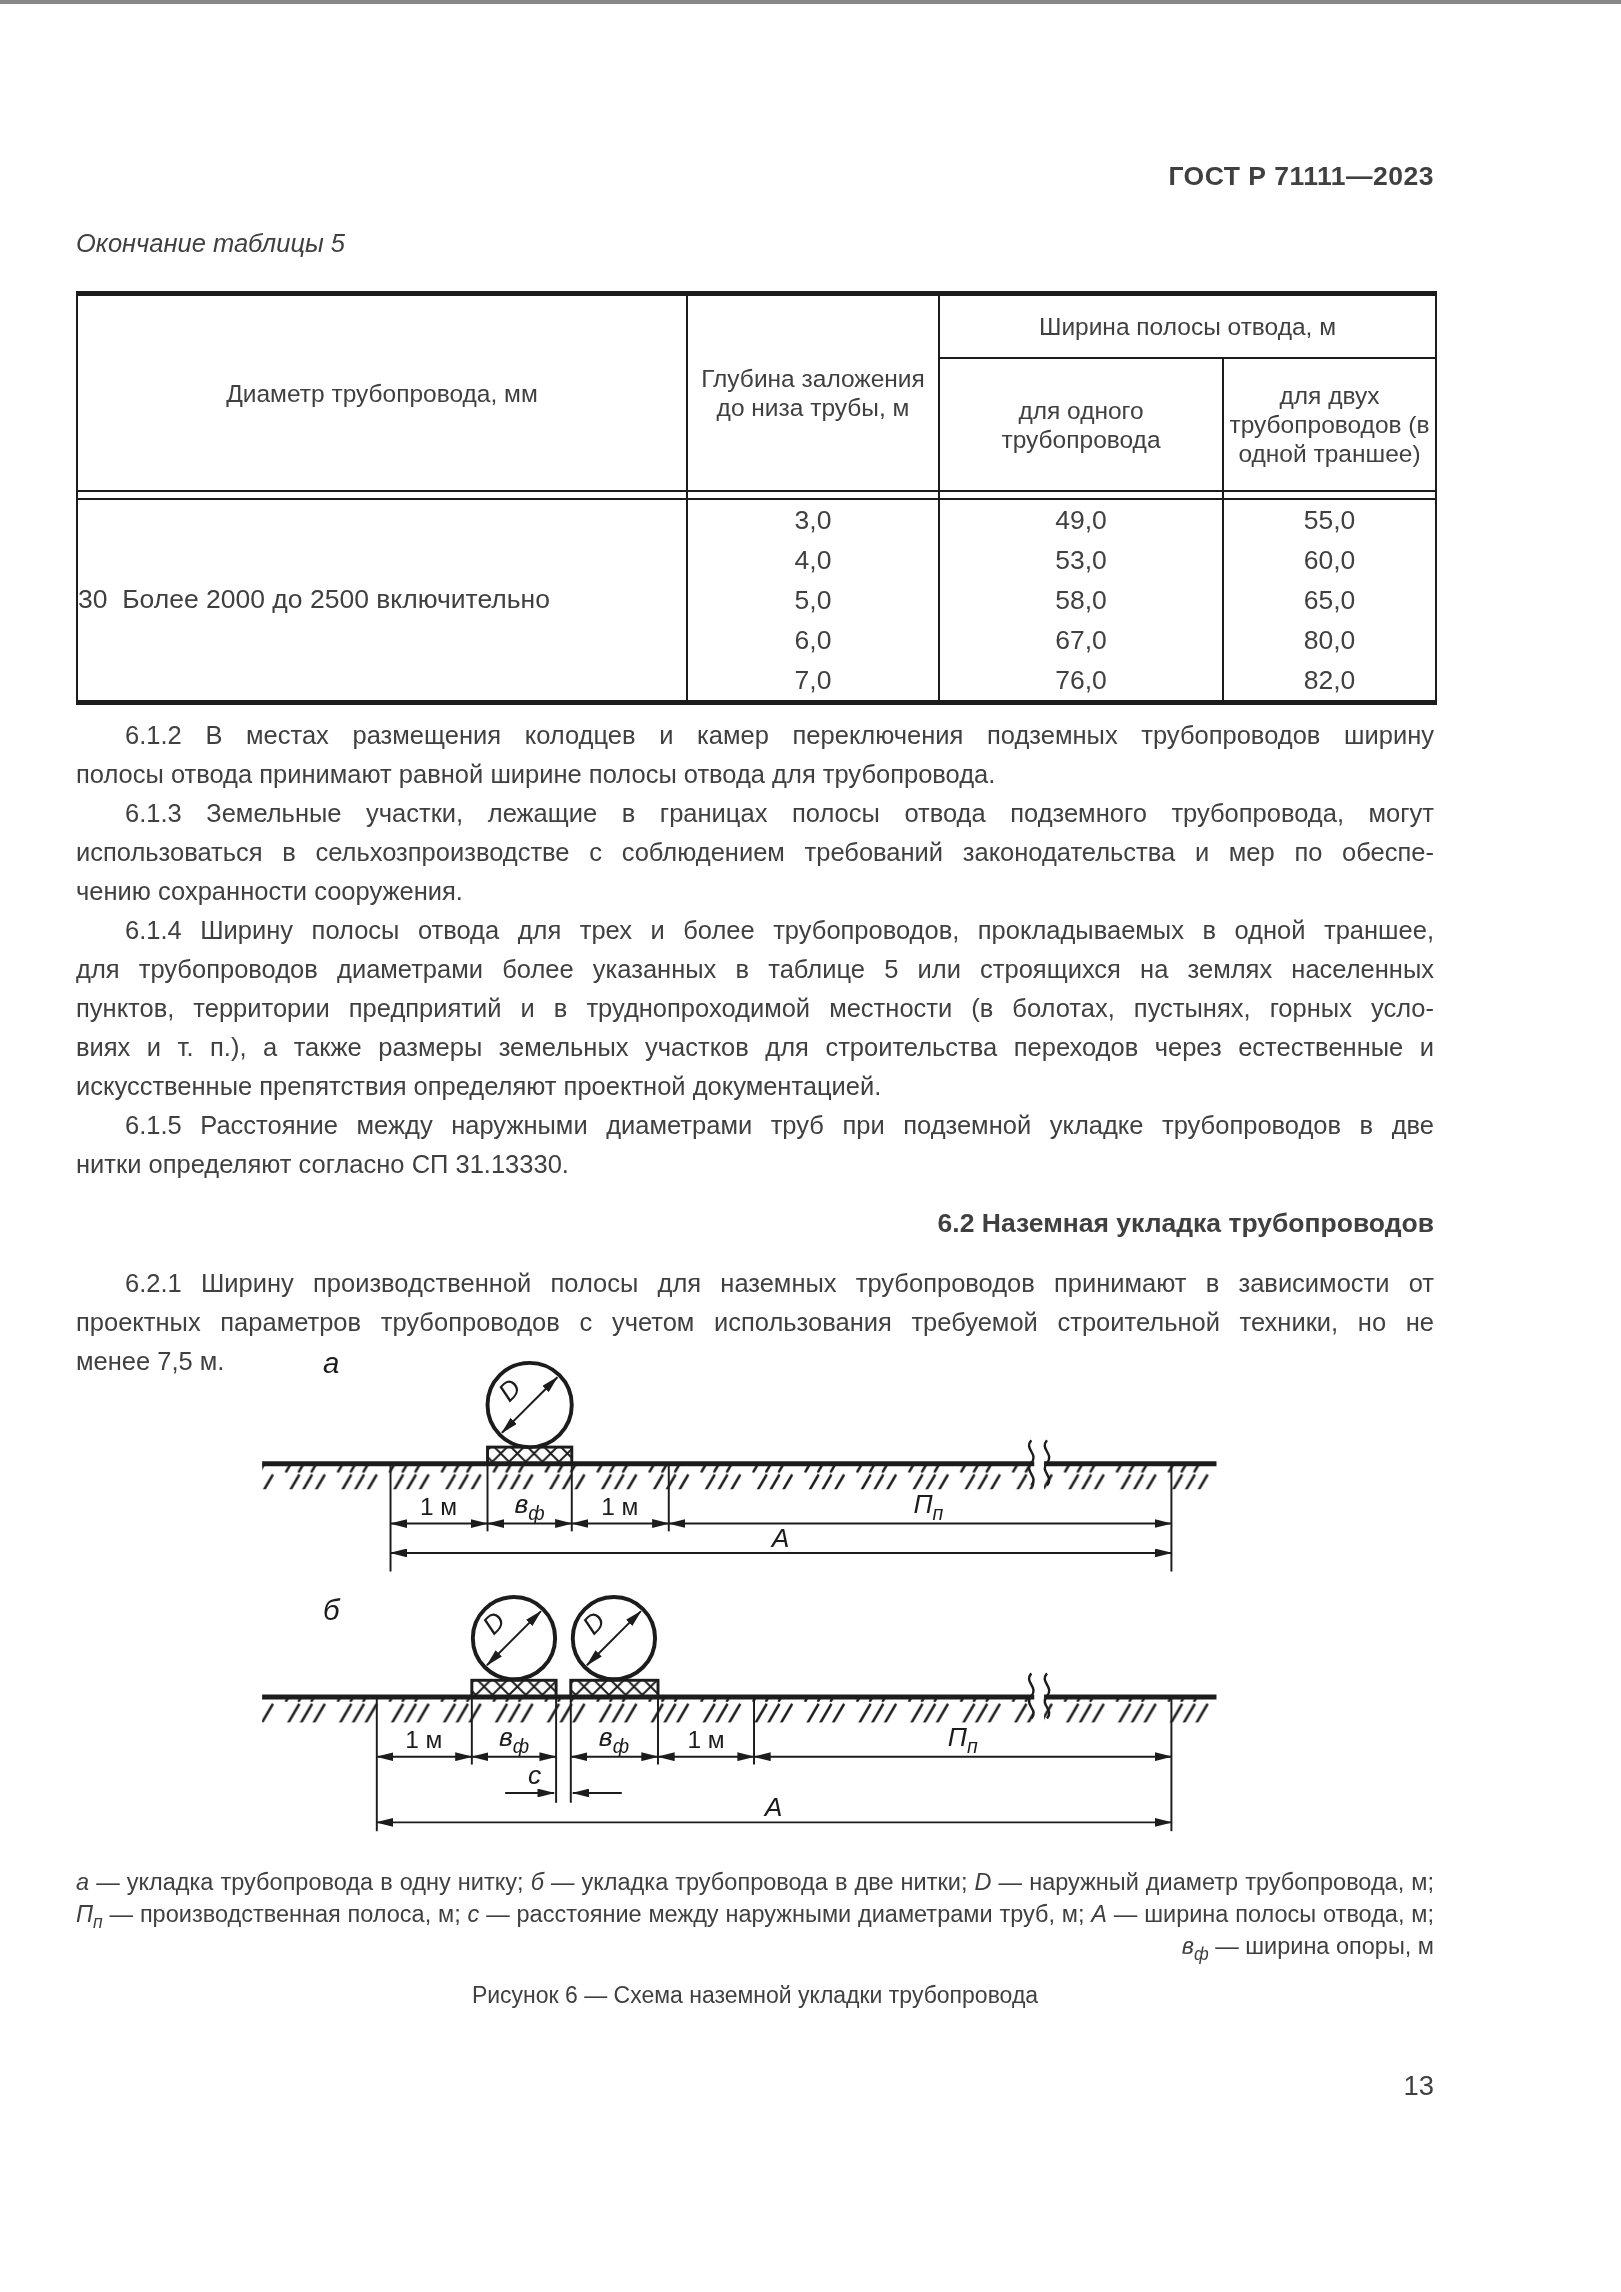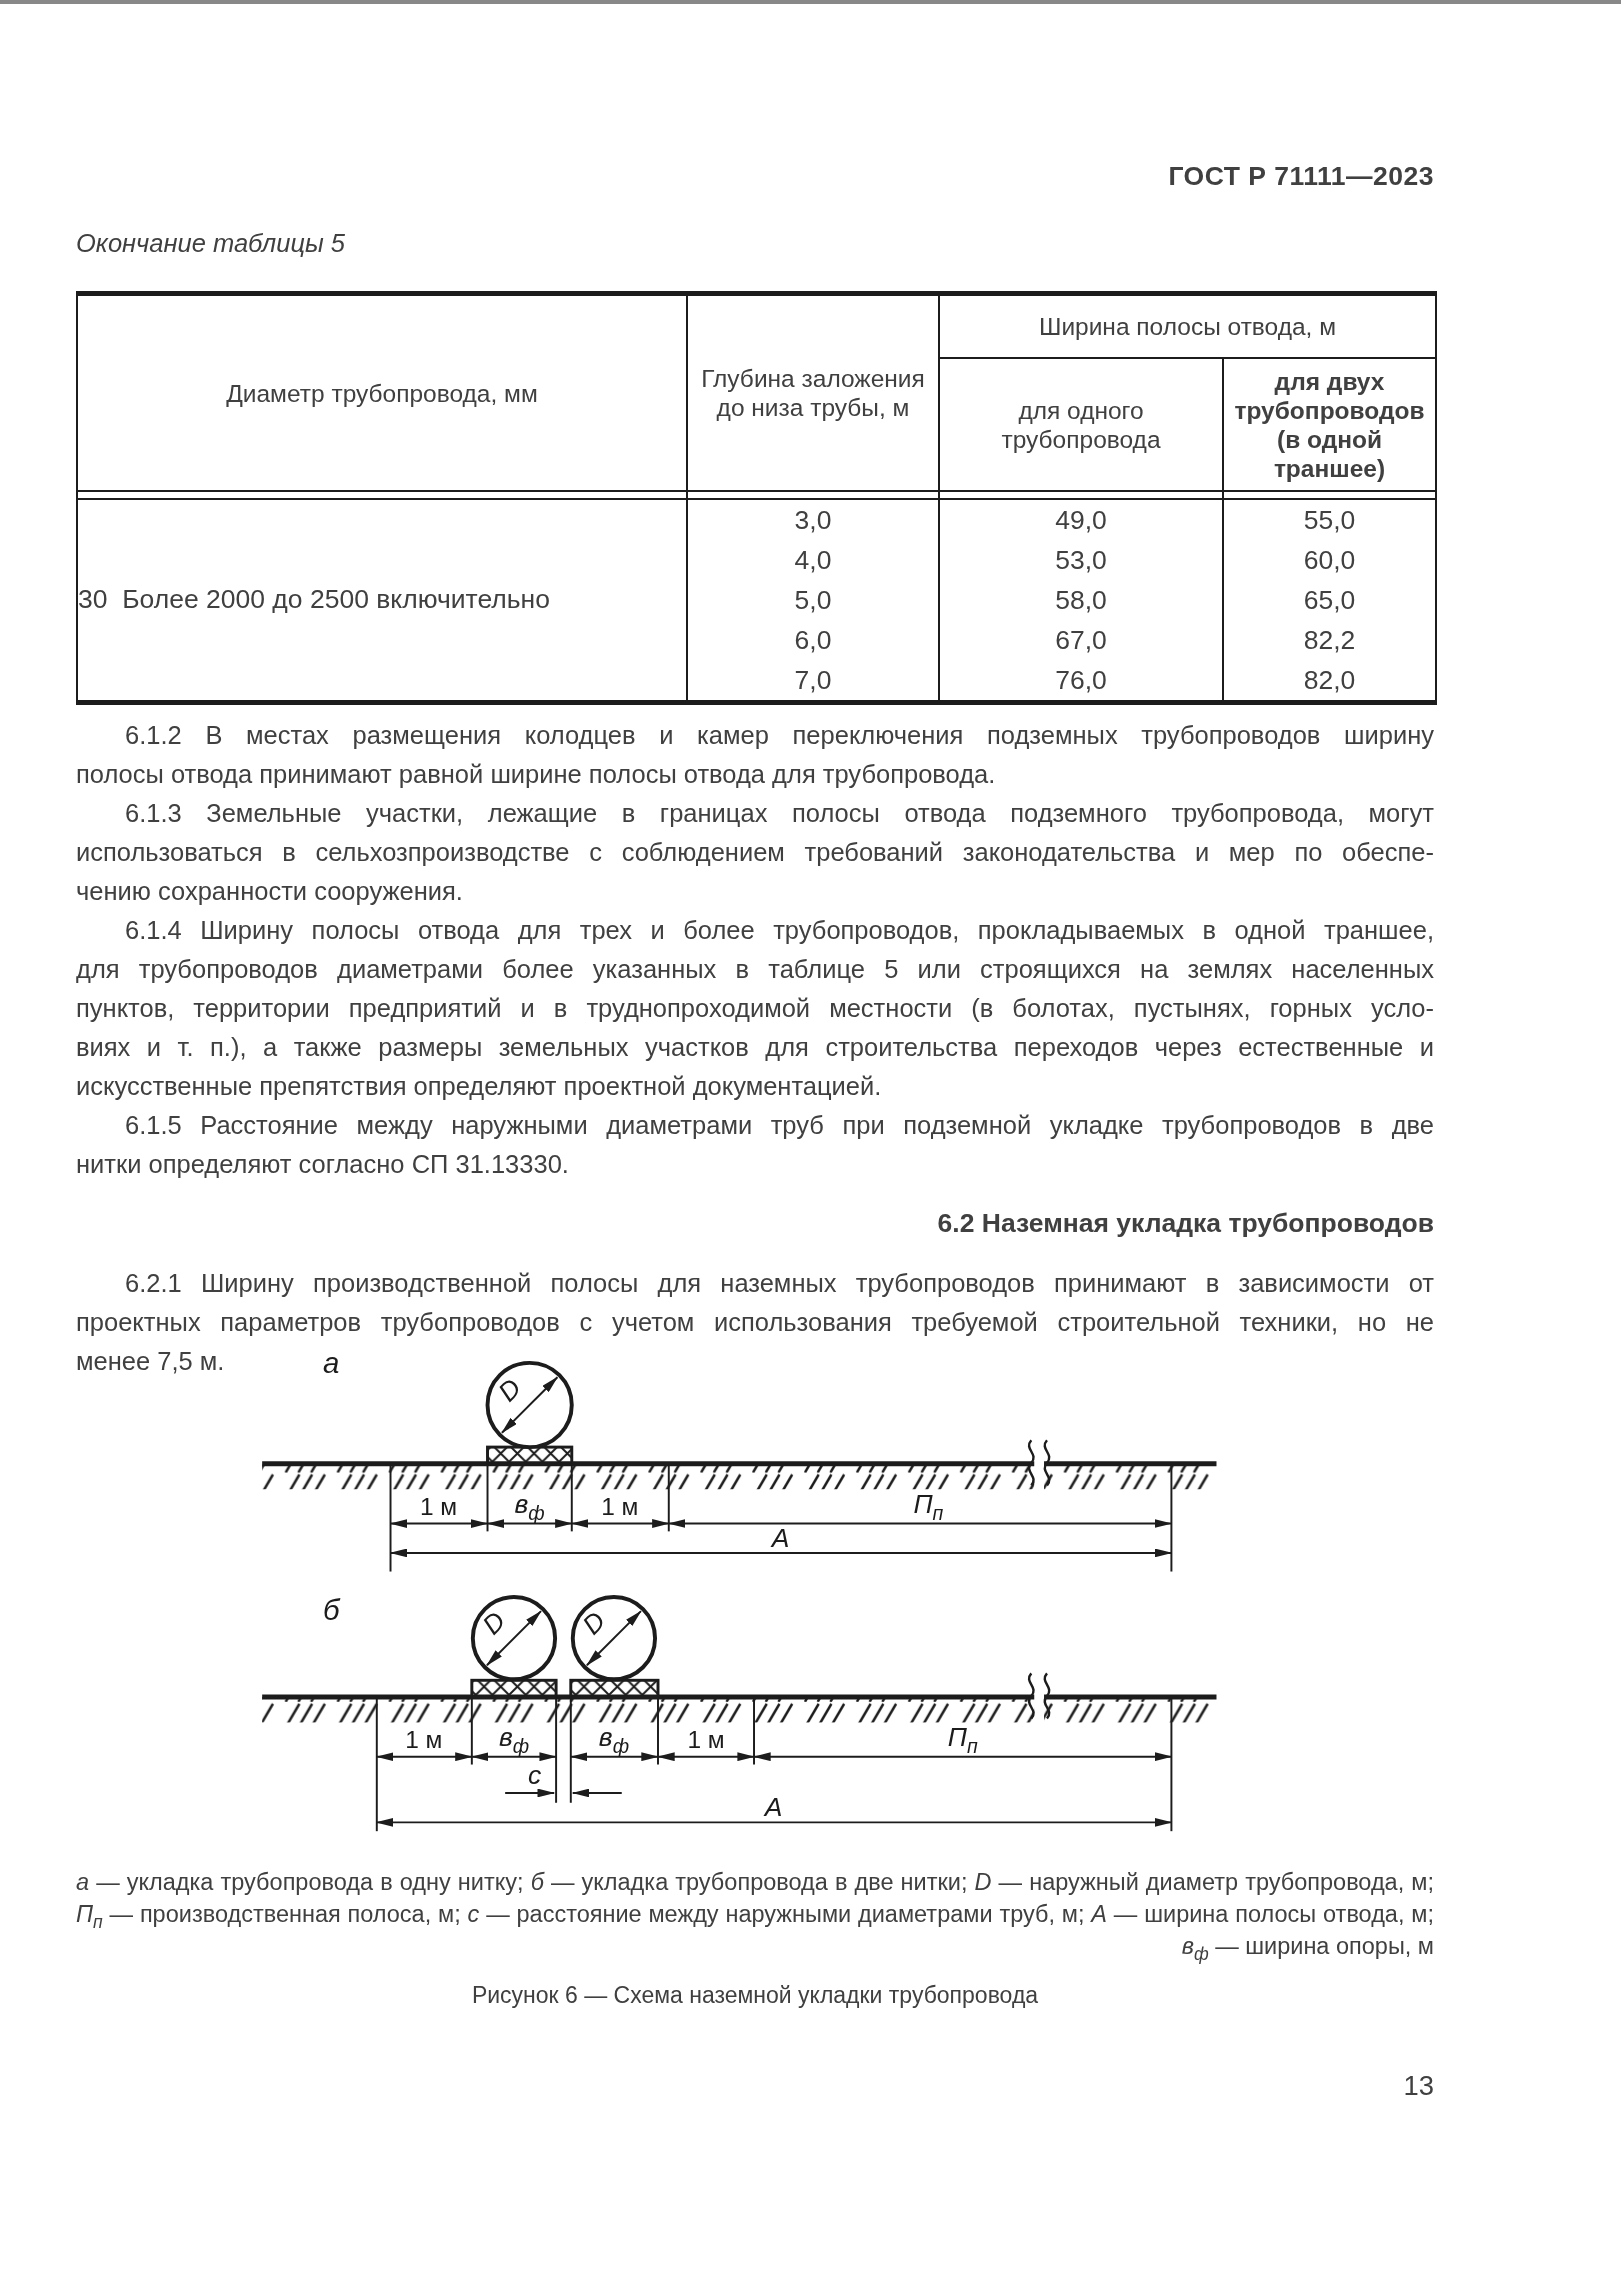--- a/index.html
+++ b/index.html
@@ -9,21 +9,21 @@
         font-size:26.5px;font-weight:bold;letter-spacing:0.5px;}
   .table-note{position:absolute;top:225px;left:76px;font-size:25.5px;font-style:italic;}
   table.t5{position:absolute;top:287px;left:76px;width:1358px;border-collapse:collapse;
         table-layout:fixed;border-top:5.9px solid #1c1c1c;border-bottom:5.9px solid #1c1c1c;
         border-left:2px solid #1c1c1c;border-right:2px solid #1c1c1c;font-size:24.5px;}
   table.t5 td{padding:0;vertical-align:middle;}
   .hc{text-align:center;line-height:29px;}
   .bR{border-right:2px solid #1c1c1c;}
   .band{border-bottom:2.9px solid #1c1c1c;height:61px;}
   .subrow td{height:131px;}
-  .sub2 div{padding:0 3px;font-weight:bold;}
+  .sub2 div{padding:0 3px;}
   .sprow td{height:5.9px;border-top:2px solid #1c1c1c;border-bottom:2px solid #1c1c1c;}
   .datarow td{vertical-align:top;}
   .rowlabel{padding:9.8px 9.8px 0 11.8px;font-size:26.5px;text-align:left;}
   .vals{padding-top:3.9px;padding-bottom:7.8px;}
   .vals div{height:40px;line-height:40px;text-align:center;font-size:26.5px;}
   .bodytext{position:absolute;top:712px;left:76px;width:1358px;font-size:25.5px;}
   .ln{height:39px;line-height:39px;white-space:nowrap;}
   .ln.jst{white-space:normal;text-align:justify;text-align-last:justify;}
   .ln.first{text-indent:49px;}
   .bheading{height:39px;line-height:39px;font-weight:bold;text-indent:49px;
@@ -95,21 +95,21 @@
           <div>49,0</div>
           <div>53,0</div>
           <div>58,0</div>
           <div>67,0</div>
           <div>76,0</div>
         </td>
         <td class="vals">
           <div>55,0</div>
           <div>60,0</div>
           <div>65,0</div>
-          <div>82,2</div>
+          <div>80,0</div>
           <div>82,0</div>
         </td>
       </tr>
     </tbody>
   </table>
 
   <div class="bodytext">
       <div class="ln first jst">6.1.2  В местах размещения колодцев и камер переключения подземных трубопроводов ширину</div>
       <div class="ln">полосы отвода принимают равной ширине полосы отвода для трубопровода.</div>
       <div class="ln first jst">6.1.3  Земельные участки, лежащие в границах полосы отвода подземного трубопровода, могут</div>

